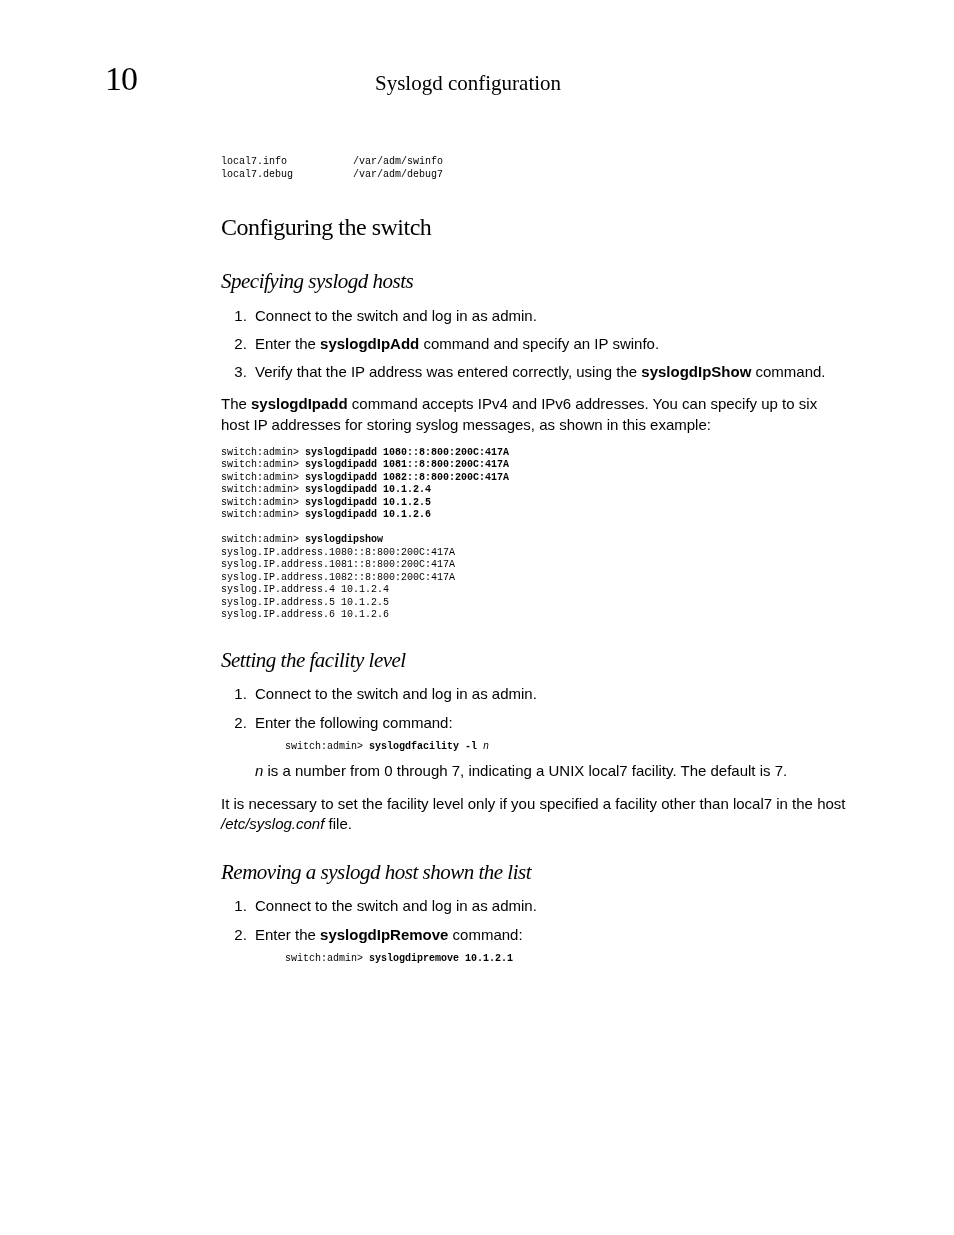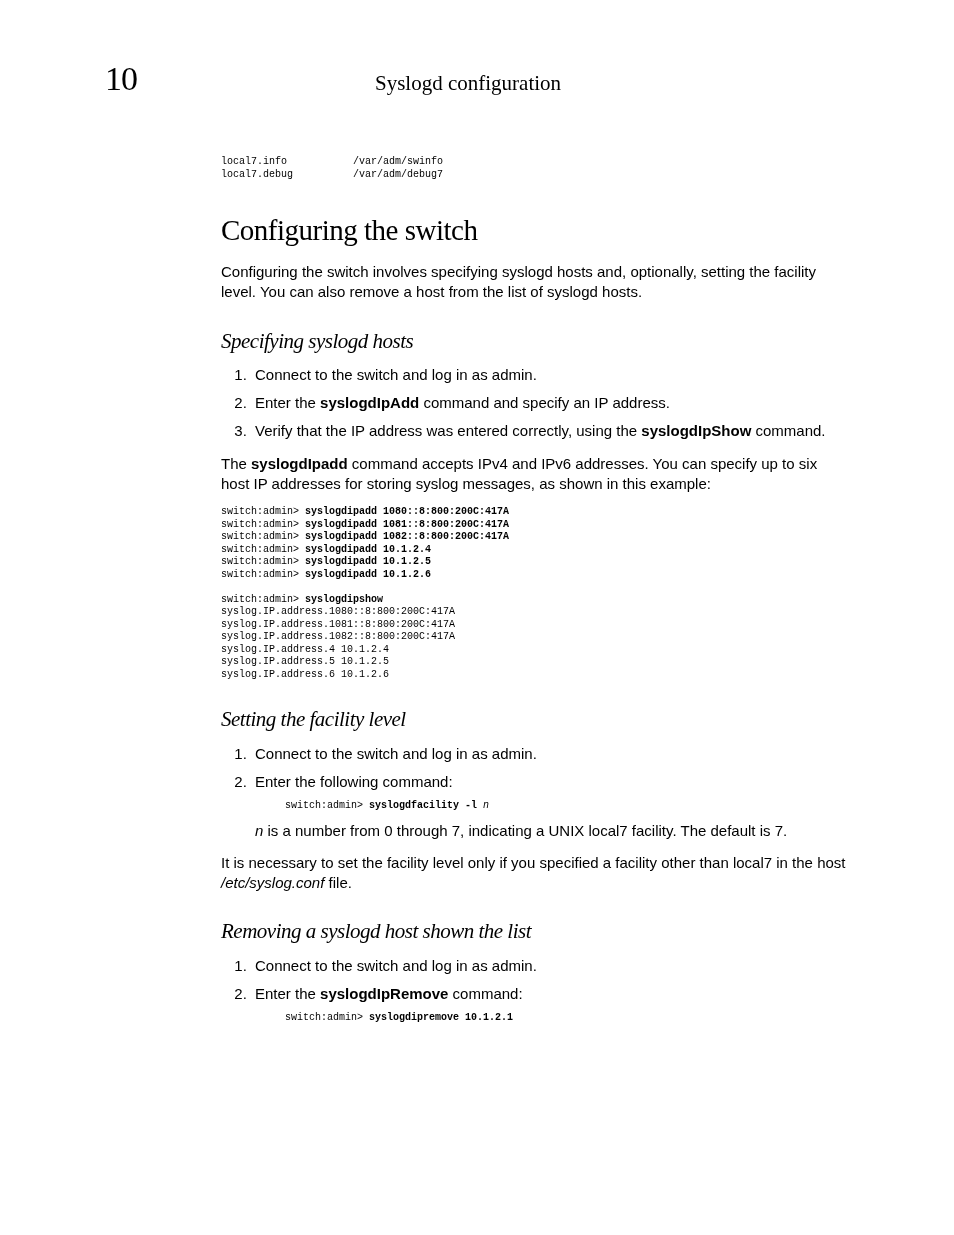--- a/index.html
+++ b/index.html
@@ -50,21 +50,21 @@
   }
   .para {
     margin: 12px 0;
   }
   a.xref {
     color: #6a8a9a;
     text-decoration: none;
   }
   h2.sect {
     font-family: "Times New Roman", Times, serif;
-    font-size: 29px;
+    font-size: 24px;
     font-weight: 400;
     margin: 30px 0 10px 0;
     letter-spacing: -0.5px;
   }
   h3.subsect {
     font-family: "Times New Roman", Times, serif;
     font-style: italic;
     font-size: 21px;
     font-weight: 400;
     margin: 24px 0 10px 0;
@@ -95,28 +95,27 @@
   </div>
 
   <div class="content">
 
     <pre class="mono"><span><span>local7.info</span>           <span>/var/adm/swinfo</span></span>
 <span><span>local7.debug</span>          <span>/var/adm/debug7</span></span></pre>
 
 
     <h2 class="sect">Configuring the switch</h2>
 
-    <p class="para">Configuring the switch involves specifying syslogd hosts and, optionally, setting the facility level. You can also remove a host from the list of syslogd hosts.</p>
 
     <h3 class="subsect">Specifying syslogd hosts</h3>
 
     <ol class="num">
       <li>Connect to the switch and log in as admin.</li>
       <li>
-        <span>Enter the </span><span class="bold">syslogdIpAdd</span><span> command and specify an IP address.</span>
+        <span>Enter the </span><span class="bold">syslogdIpAdd</span><span> command and specify an IP swinfo.</span>
       </li>
       <li>
         <span>Verify that the IP address was entered correctly, using the </span><span class="bold">syslogdIpShow</span><span> command.</span>
       </li>
     </ol>
 
     <p class="para">
       <span>The </span><span class="bold">syslogdIpadd</span><span> command accepts IPv4 and IPv6 addresses. You can specify up to six host IP addresses for storing syslog messages, as shown in this example:</span>
     </p>
 

